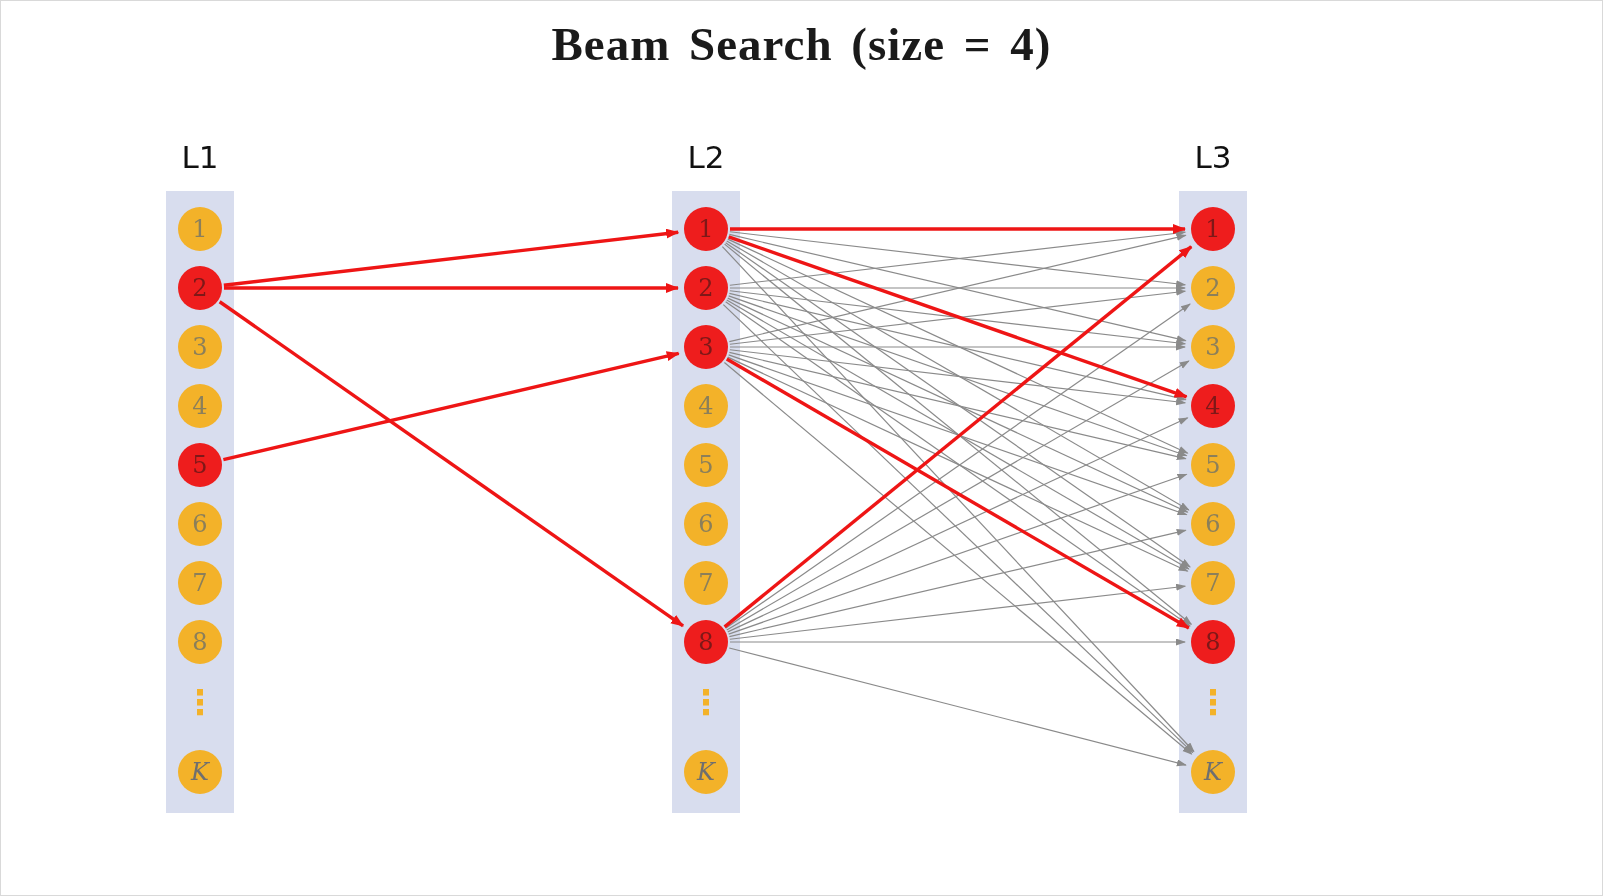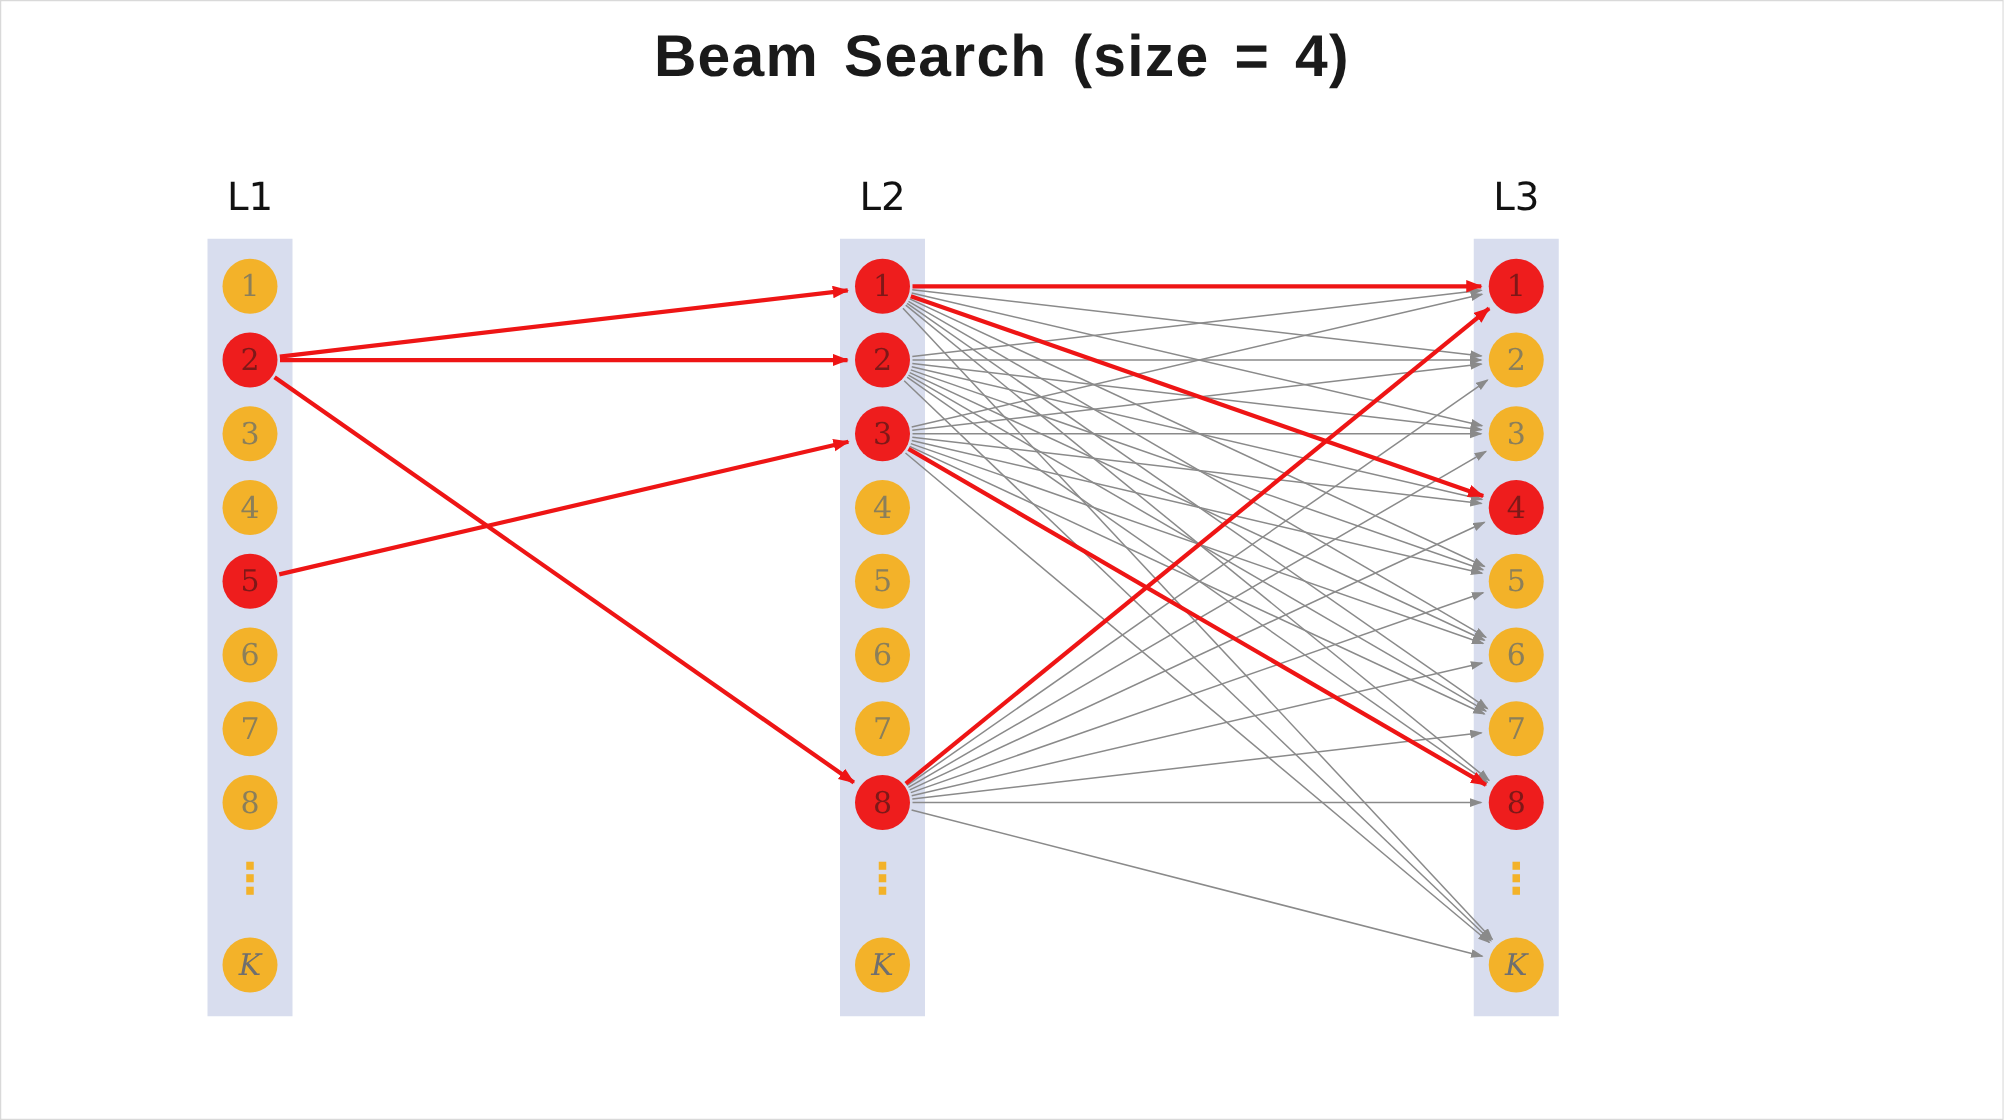--- a/index.html
+++ b/index.html
@@ -15,21 +15,21 @@
     background: #ffffff;
     border: 1px solid #d9d9d9;
     overflow: hidden;
   }
   .title {
     position: absolute;
     top: 16px;
     left: 0;
     right: 0;
     text-align: center;
-    font-family: Liberation Sans, sans-serif;
+    font-family: Liberation Serif, serif;
     font-weight: bold;
     font-size: 47px;
     letter-spacing: 1px;
     color: #1a1a1a;
     word-spacing: 6px;
   }
   svg#diagram-svg {
     position: absolute;
     top: 0;
     left: 0;

